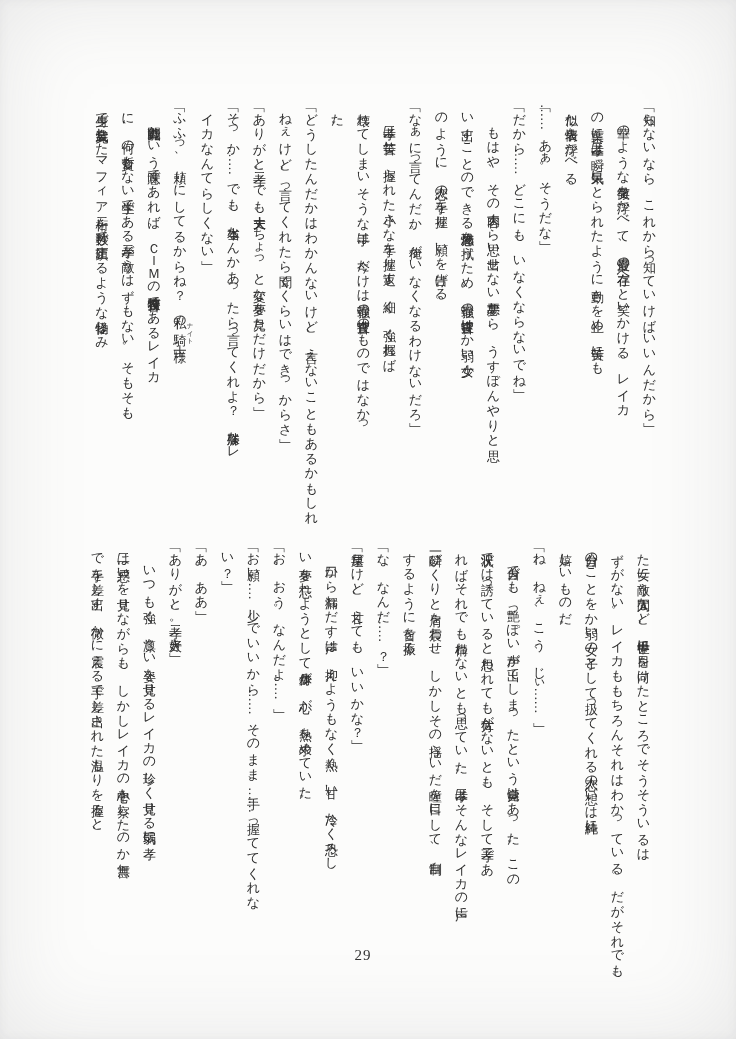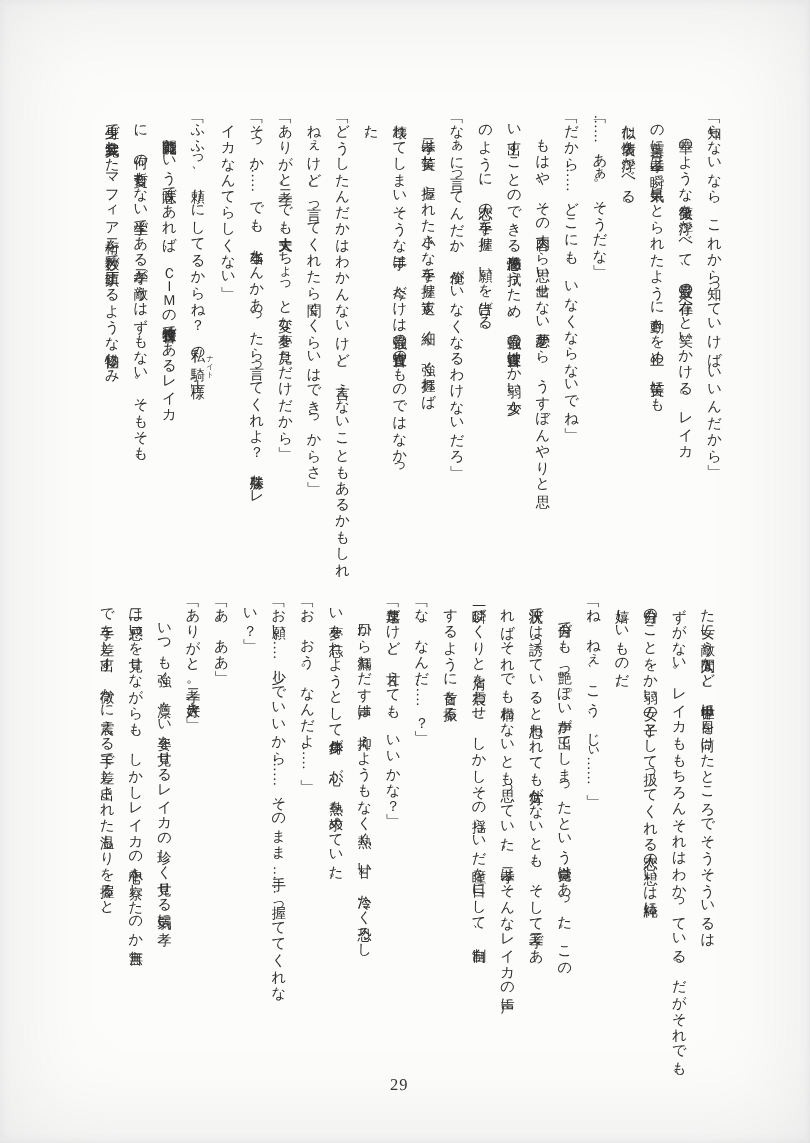--- a/index.html
+++ b/index.html
@@ -59,21 +59,20 @@
   }
   .page-number {
     position: absolute;
     top: 947px;
     left: 0;
     right: 10px;
     text-align: center;
     font-size: 15px;
     letter-spacing: 1px;
     color: #333333;
-    margin-top: 32px;
   }
 </style>
 </head>
 <body>
 
 <div class="scan-page">
   <section class="vblock vblock-top">
       <div class="line">「知らないなら、これから知っていけばいいんだから」</div>
       <div class="line">　華のような微笑を浮かべて、最愛の存在へと笑いかける。レイカ</div>
       <div class="line">の言葉に孝二は一瞬、呆気にとられたように動きを止め、苦笑にも</div>

